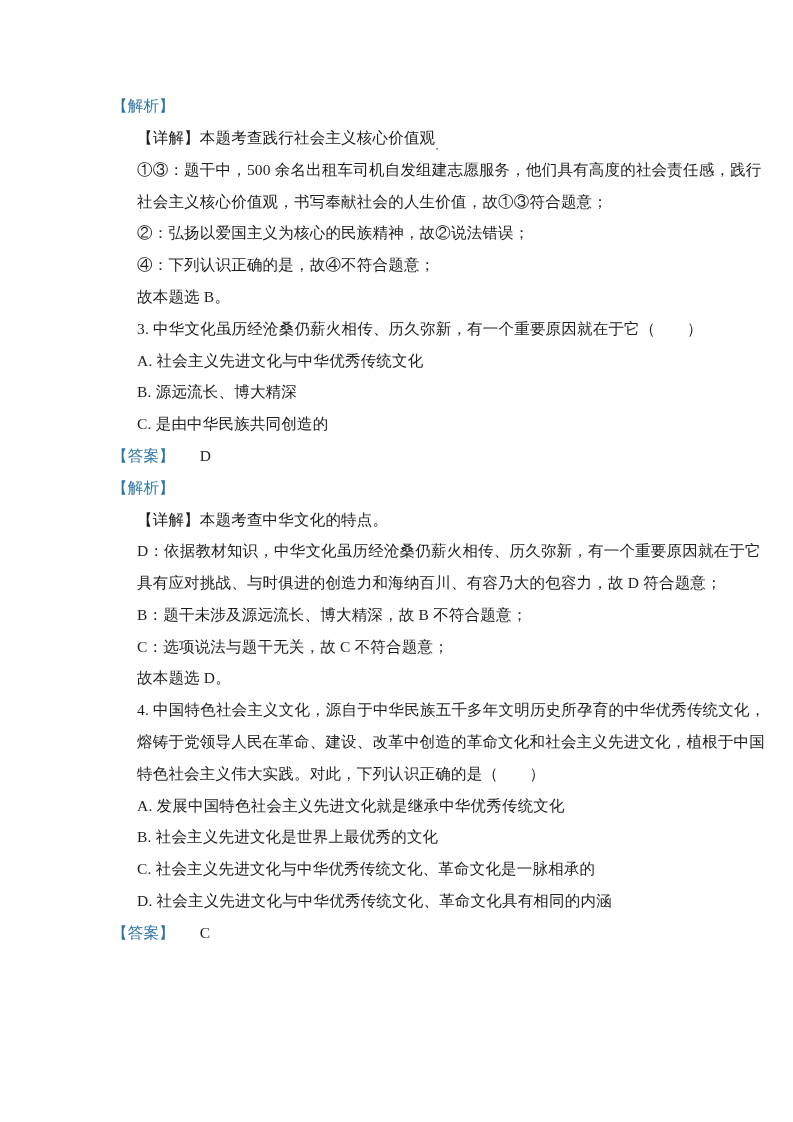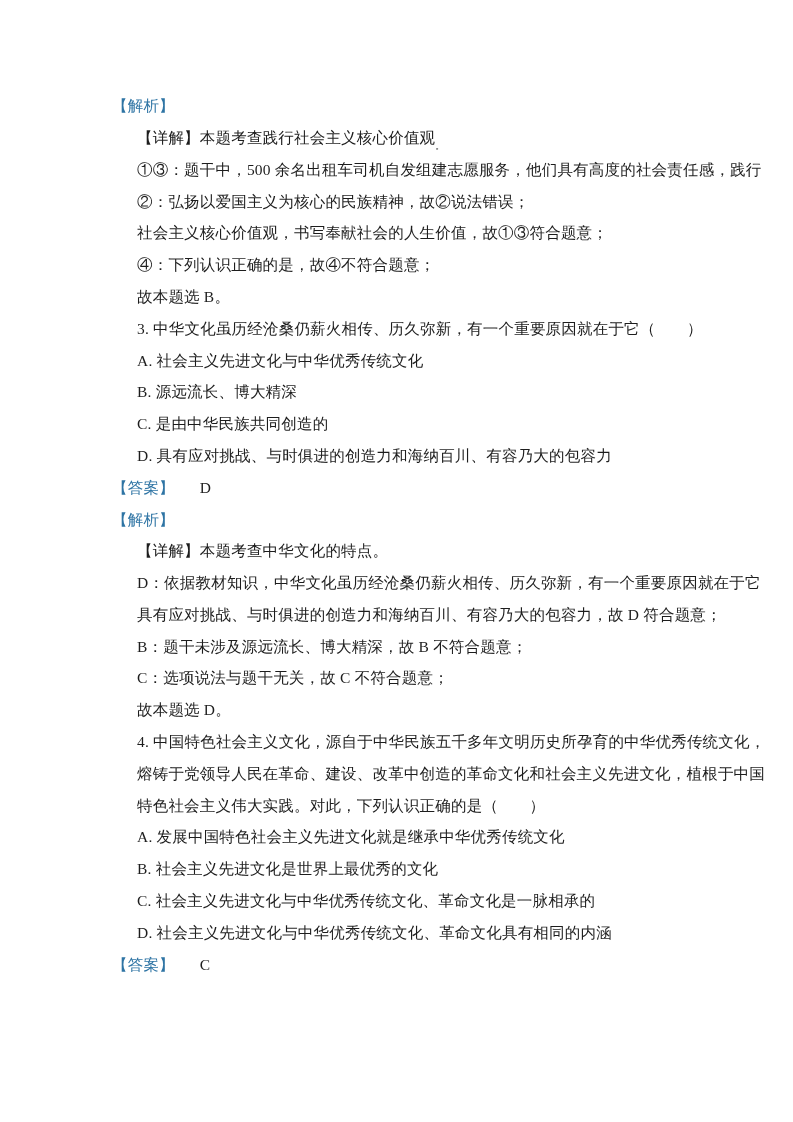--- a/index.html
+++ b/index.html
@@ -57,45 +57,42 @@
       <span class="seg-label">【解析】</span>
     </div>
     <div class="line">
       <span class="seg-plain">【详解】本题考查践行社会主义核心价值观</span>
       <span class="seg-sub">。</span>
     </div>
     <div class="line">
       <span class="seg-plain">①③：题干中，500 余名出租车司机自发组建志愿服务，他们具有高度的社会责任感，践行</span>
     </div>
     <div class="line">
-      <span class="seg-plain">②：弘扬以爱国主义为核心的民族精神，故②说法错误；</span>
+      <span class="seg-plain">社会主义核心价值观，书写奉献社会的人生价值，故①③符合题意；</span>
     </div>
     <div class="line">
-      <span class="seg-plain">社会主义核心价值观，书写奉献社会的人生价值，故①③符合题意；</span>
+      <span class="seg-plain">②：弘扬以爱国主义为核心的民族精神，故②说法错误；</span>
     </div>
     <div class="line">
       <span class="seg-plain">④：下列认识正确的是，故④不符合题意；</span>
     </div>
     <div class="line">
       <span class="seg-plain">故本题选 B。</span>
     </div>
     <div class="line">
       <span class="seg-plain">3. 中华文化虽历经沧桑仍薪火相传、历久弥新，有一个重要原因就在于它（　　）</span>
     </div>
     <div class="line">
       <span class="seg-plain">A. 社会主义先进文化与中华优秀传统文化</span>
     </div>
     <div class="line">
       <span class="seg-plain">B. 源远流长、博大精深</span>
     </div>
     <div class="line">
       <span class="seg-plain">C. 是由中华民族共同创造的</span>
-    </div>
-    <div class="line">
-      <span class="seg-plain">D. 具有应对挑战、与时俱进的创造力和海纳百川、有容乃大的包容力</span>
     </div>
     <div class="line">
       <span class="seg-label">【答案】</span>
       <span class="seg-plain">D</span>
     </div>
     <div class="line">
       <span class="seg-label">【解析】</span>
     </div>
     <div class="line">
       <span class="seg-plain">【详解】本题考查中华文化的特点。</span>

